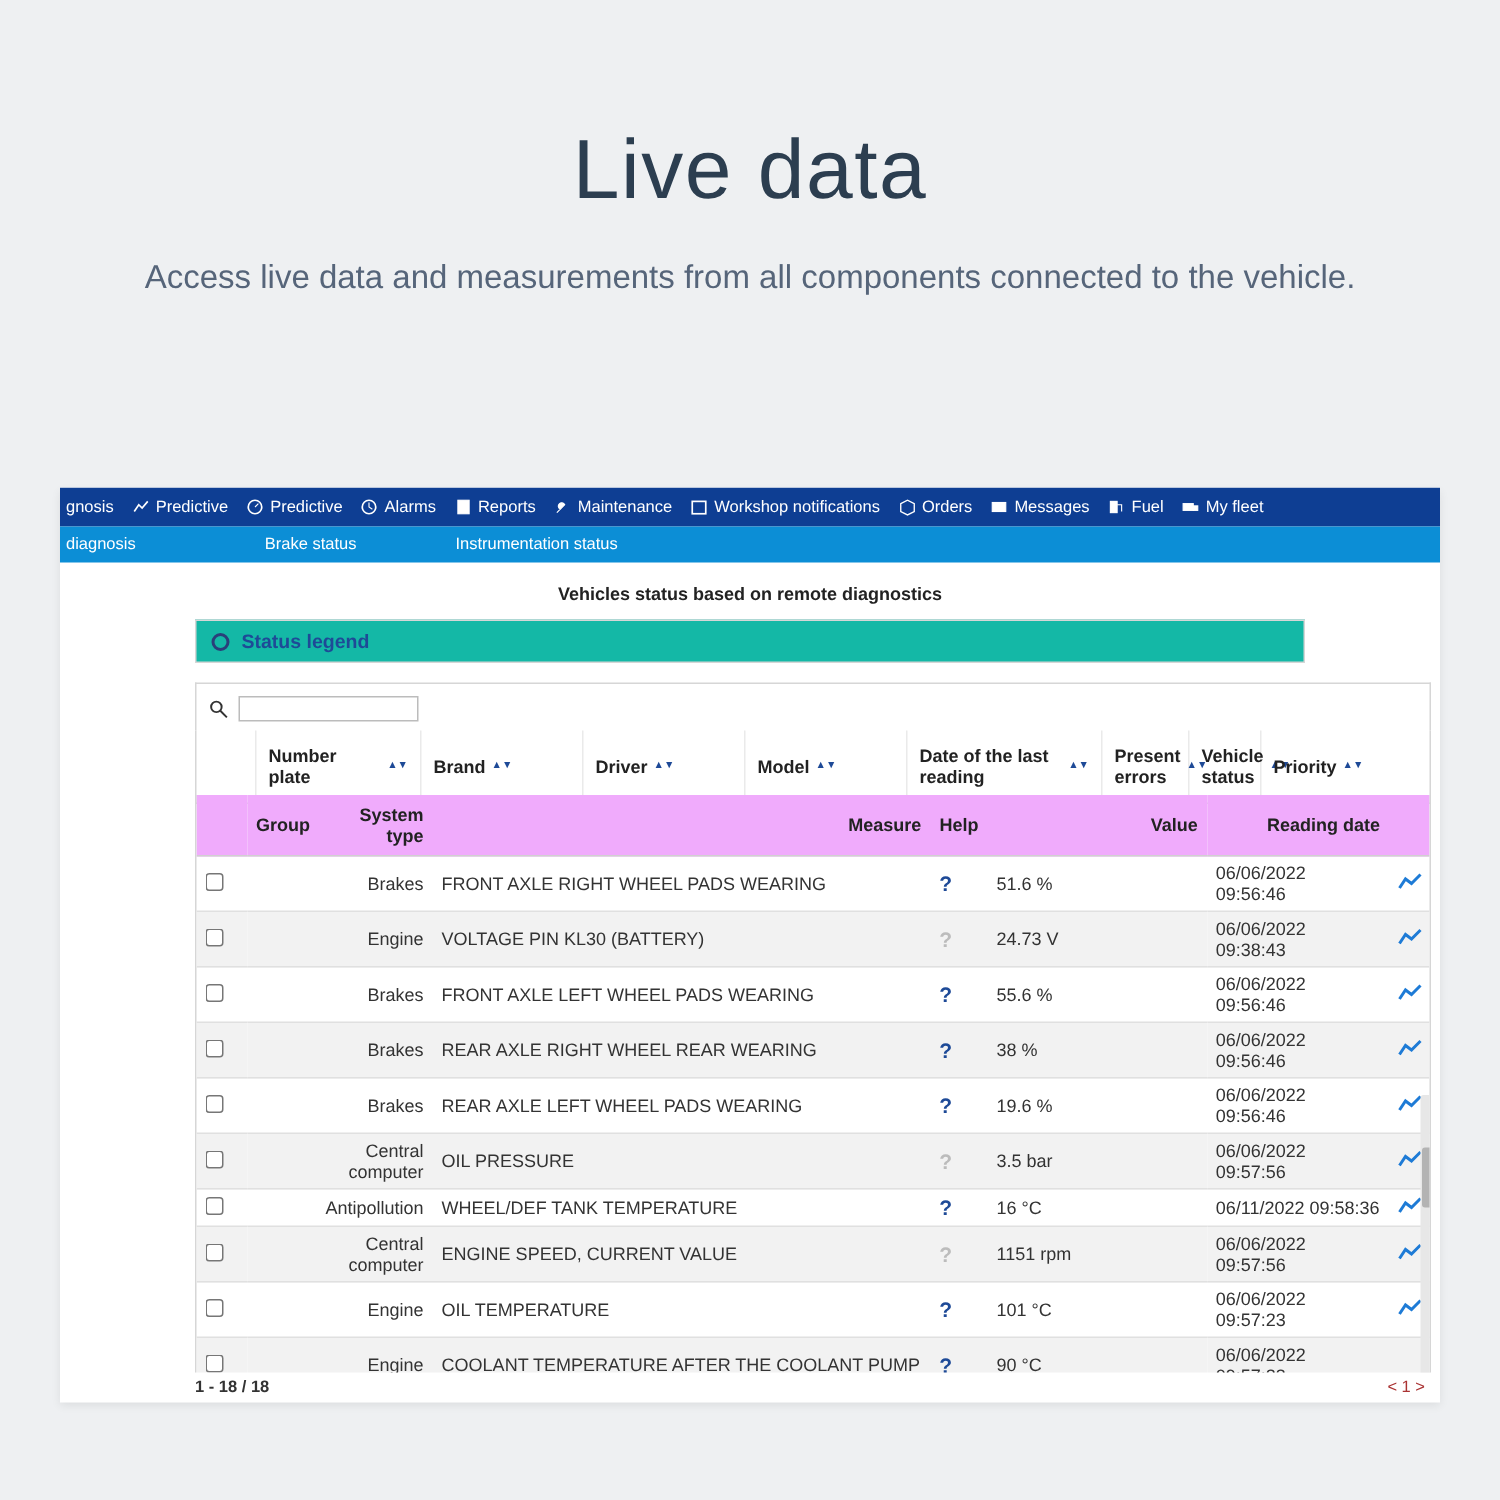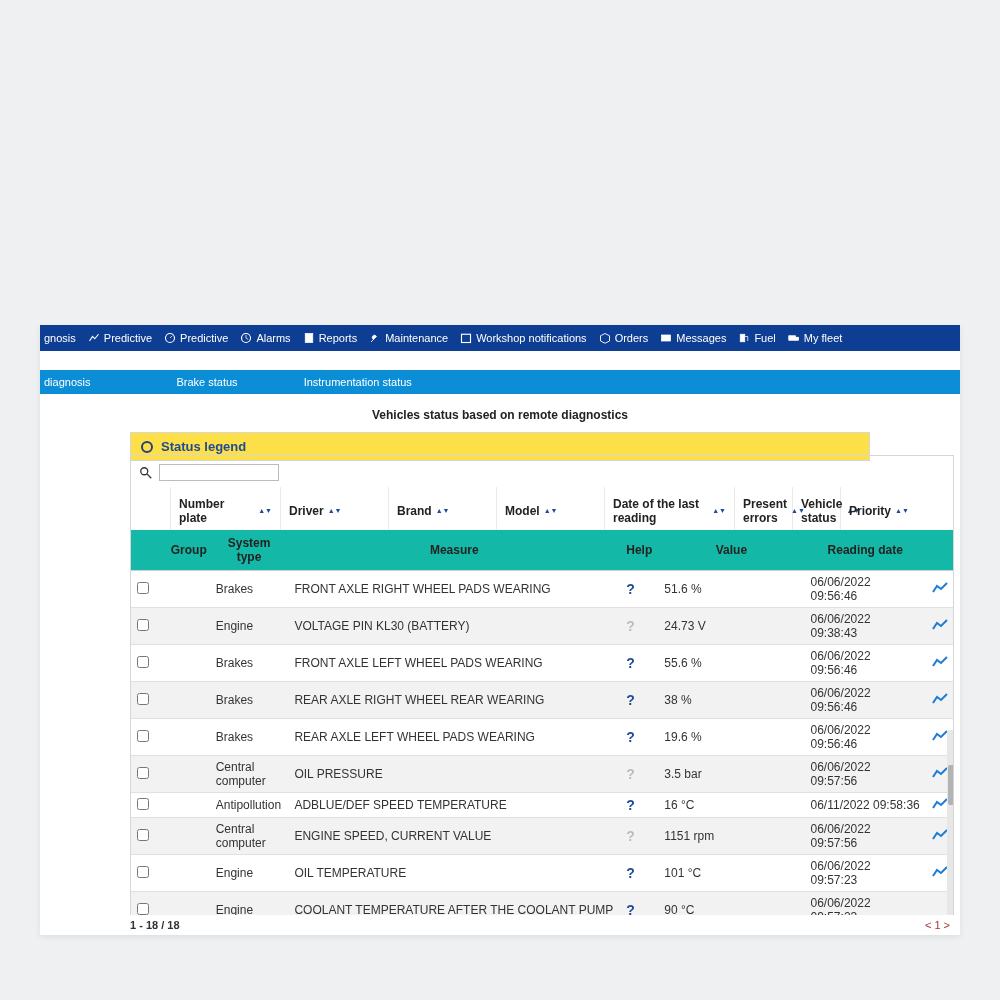--- a/index.html
+++ b/index.html
@@ -6,62 +6,66 @@
 body { font-family: Arial, Helvetica, sans-serif; background: #eef0f2; }
 .page-wrap { width: 1000px; height: 1000px; background: #eef0f2; position: relative; }
 .hero { text-align: center; padding-top: 80px; }
 .hero h1 { font-size: 56px; font-weight: 300; color: #2c3e50; letter-spacing: 1px; }
 .hero p { font-size: 22px; color: #56657a; font-weight: 300; margin-top: 22px; line-height: 1.6; padding: 0 70px; }
 .app-frame { position: absolute; left: 40px; right: 40px; top: 325px; bottom: 65px; background: #fff; box-shadow: 0 2px 6px rgba(0,0,0,.08); overflow: hidden; font-size: 12px; }
 .top-nav { background: #0e3e93; color: #fff; height: 26px; display: flex; align-items: center; padding: 0 2px; font-size: 11px; }
 .top-nav .ni { display: flex; align-items: center; gap: 4px; padding: 0 6px; cursor: pointer; white-space: nowrap; }
 .top-nav .ico { width: 12px; height: 12px; display: inline-flex; align-items: center; justify-content: center; }
 .top-nav svg { width: 12px; height: 12px; fill: #fff; stroke: #fff; }
-.sub-nav { background: #0c8ed6; color: #fff; height: 24px; display: flex; align-items: center; font-size: 11px; margin-top: 19px; }
+.sub-nav { background: #0c8ed6; color: #fff; height: 24px; display: flex; align-items: center; font-size: 11px; }
 .sub-nav .sni { padding: 0 28px 0 8px; cursor: pointer; }
 .sub-nav .sni.first { padding-left: 4px; }
 .page-title { text-align: center; font-size: 12px; font-weight: bold; color: #222; padding: 14px 0 10px; }
-.legend-bar { margin: 0 90px 0 90px; border: 1px solid #d6d6d6; background: #fde047; padding: 6px 10px; display: flex; align-items: center; gap: 8px; }
+.legend-bar { margin: 0 90px 0 90px; border: 1px solid #d6d6d6; background: #14b8a6; padding: 6px 10px; display: flex; align-items: center; gap: 8px; }
 .legend-bar .circ { width: 12px; height: 12px; border-radius: 50%; border: 2px solid #2a3f7a; display: inline-block; position: relative; }
 .legend-bar a { color: #1e4a97; font-weight: bold; font-size: 13px; text-decoration: none; }
 .grid-area { position: absolute; left: 90px; right: 6px; top: 130px; bottom: 20px; }
 .search-row { display: flex; align-items: center; gap: 6px; padding: 8px 8px 6px 8px; border-left: 1px solid #d6d6d6; border-right: 1px solid #d6d6d6; border-top: 1px solid #d6d6d6; }
 .search-row .mag { width: 14px; height: 14px; display: inline-flex; }
 .search-row input { width: 120px; height: 17px; border: 1px solid #bcbcbc; font-size: 11px; padding: 0 4px; }
 .outer-head { display: flex; border: 1px solid #d6d6d6; border-top: none; font-size: 12px; font-weight: bold; color: #222; }
 .outer-head .oh { padding: 10px 8px; border-right: 1px solid #eaeaea; display: flex; align-items: center; gap: 4px; }
 .outer-head .oh:last-child { border-right: none; }
 .sorter { display: inline-flex; flex-direction: column; line-height: 4px; font-size: 7px; color: #1e4a97; }
 .inner-wrap { position: absolute; top: 75px; left: 0; right: 0; bottom: 0; border-left: 1px solid #d6d6d6; border-right: 1px solid #d6d6d6; overflow: hidden; }
 .inner-table { width: 100%; border-collapse: collapse; font-size: 12px; table-layout: fixed; }
-.inner-table th { background: #14b8a6; font-weight: bold; text-align: center; padding: 6px 6px; border-bottom: 1px solid #d0d0d0; color: #222; }
+.inner-table th { background: #f0abfc; font-weight: bold; text-align: right; padding: 6px 6px; border-bottom: 1px solid #d0d0d0; color: #222; }
 .inner-table td { padding: 4px 6px; border-bottom: 1px solid #e0e0e0; color: #333; vertical-align: middle; }
 .inner-table tr.alt td { background: #f2f2f2; }
 .inner-table input[type=checkbox] { width: 12px; height: 12px; }
 .help-q { color: #1e4a97; font-weight: bold; font-size: 14px; cursor: pointer; }
 .help-q.dim { color: #bcbcbc; }
 .chart-ico svg { width: 16px; height: 12px; stroke: #1e7bd6; fill: none; stroke-width: 2; cursor: pointer; }
 .scroll-track { position: absolute; right: -6px; top: 200px; width: 12px; height: 200px; background: #e7e7e7; border-radius: 2px; }
 .scroll-thumb { position: absolute; top: 35px; left: 1px; width: 10px; height: 40px; background: #b3b3b3; border-radius: 2px; }
 .footer-page { position: absolute; left: 90px; bottom: 4px; font-size: 11px; color: #333; font-weight: bold; }
 .footer-nav { position: absolute; right: 10px; bottom: 4px; font-size: 11px; color: #a33; }
 .col-chk { width: 30px; }
 .col-grp { width: 40px; }
-.col-sys { width: 70px; }
+.col-sys { width: 70px; text-align: right; }
 .col-mea { width: 295px; }
 .col-hlp { width: 34px; }
 .col-val { width: 130px; }
 .col-dat { width: 108px; }
 .col-act { width: 24px; }
 .oh-chk{width:40px;} .oh-np{width:110px;} .oh-drv{width:108px;} .oh-brd{width:108px;} .oh-mdl{width:108px;} .oh-dlr{width:130px;} .oh-perr{width:58px;} .oh-vs{width:48px;} .oh-pri{width:60px;}
 </style>
 </head>
 <body>
 
 <div class="page-wrap">
+  <div class="hero">
+    <h1>Live data</h1>
+    <p>Access live data and measurements from all components connected to the vehicle.</p>
+  </div>
 
   <div class="app-frame">
 
     <div class="top-nav">
       <span class="ni" style="padding-left:2px;">gnosis</span>
       <span class="ni">
         <span class="ico">
             <svg viewBox="0 0 16 16">
               <path d="M2 12 L6 6 L9 9 L14 3" stroke="#fff" fill="none" stroke-width="1.5"></path>
             </svg>
@@ -168,26 +172,26 @@
             </svg>
           </span>
         <input type="text" style="">
       </div>
       <div class="outer-head">
         <div class="oh oh-chk"></div>
         <div class="oh oh-np">
             <span>Number plate</span>
             <span class="sorter">▲▼</span>
           </div>
+        <div class="oh oh-brd">
+            <span>Brand</span>
+            <span class="sorter">▲▼</span>
+          </div>
         <div class="oh oh-drv">
             <span>Driver</span>
-            <span class="sorter">▲▼</span>
-          </div>
-        <div class="oh oh-brd">
-            <span>Brand</span>
             <span class="sorter">▲▼</span>
           </div>
         <div class="oh oh-mdl">
             <span>Model</span>
             <span class="sorter">▲▼</span>
           </div>
         <div class="oh oh-dlr">
             <span>Date of the last reading</span>
             <span class="sorter">▲▼</span>
           </div>
@@ -289,21 +293,21 @@
                 <td class="col-val">3.5 bar</td>
                 <td class="col-dat">06/06/2022 09:57:56</td>
                 <td class="col-act"><span class="chart-ico"><svg viewBox="0 0 16 12">
                       <path d="M1 10 L5 4 L9 7 L15 1"></path>
                     </svg></span></td>
               </tr>
               <tr>
                 <td class="col-chk"><input type="checkbox" style=""></td>
                 <td class="col-grp"></td>
                 <td class="col-sys">Antipollution</td>
-                <td class="col-mea">ADBLUE/DEF SPEED TEMPERATURE</td>
+                <td class="col-mea">WHEEL/DEF TANK TEMPERATURE</td>
                 <td class="col-hlp"><span class="help-q">?</span></td>
                 <td class="col-val">16 °C</td>
                 <td class="col-dat">06/11/2022 09:58:36</td>
                 <td class="col-act"><span class="chart-ico"><svg viewBox="0 0 16 12">
                       <path d="M1 10 L5 4 L9 7 L15 1"></path>
                     </svg></span></td>
               </tr>
               <tr class="alt">
                 <td class="col-chk"><input type="checkbox" style=""></td>
                 <td class="col-grp"></td>

